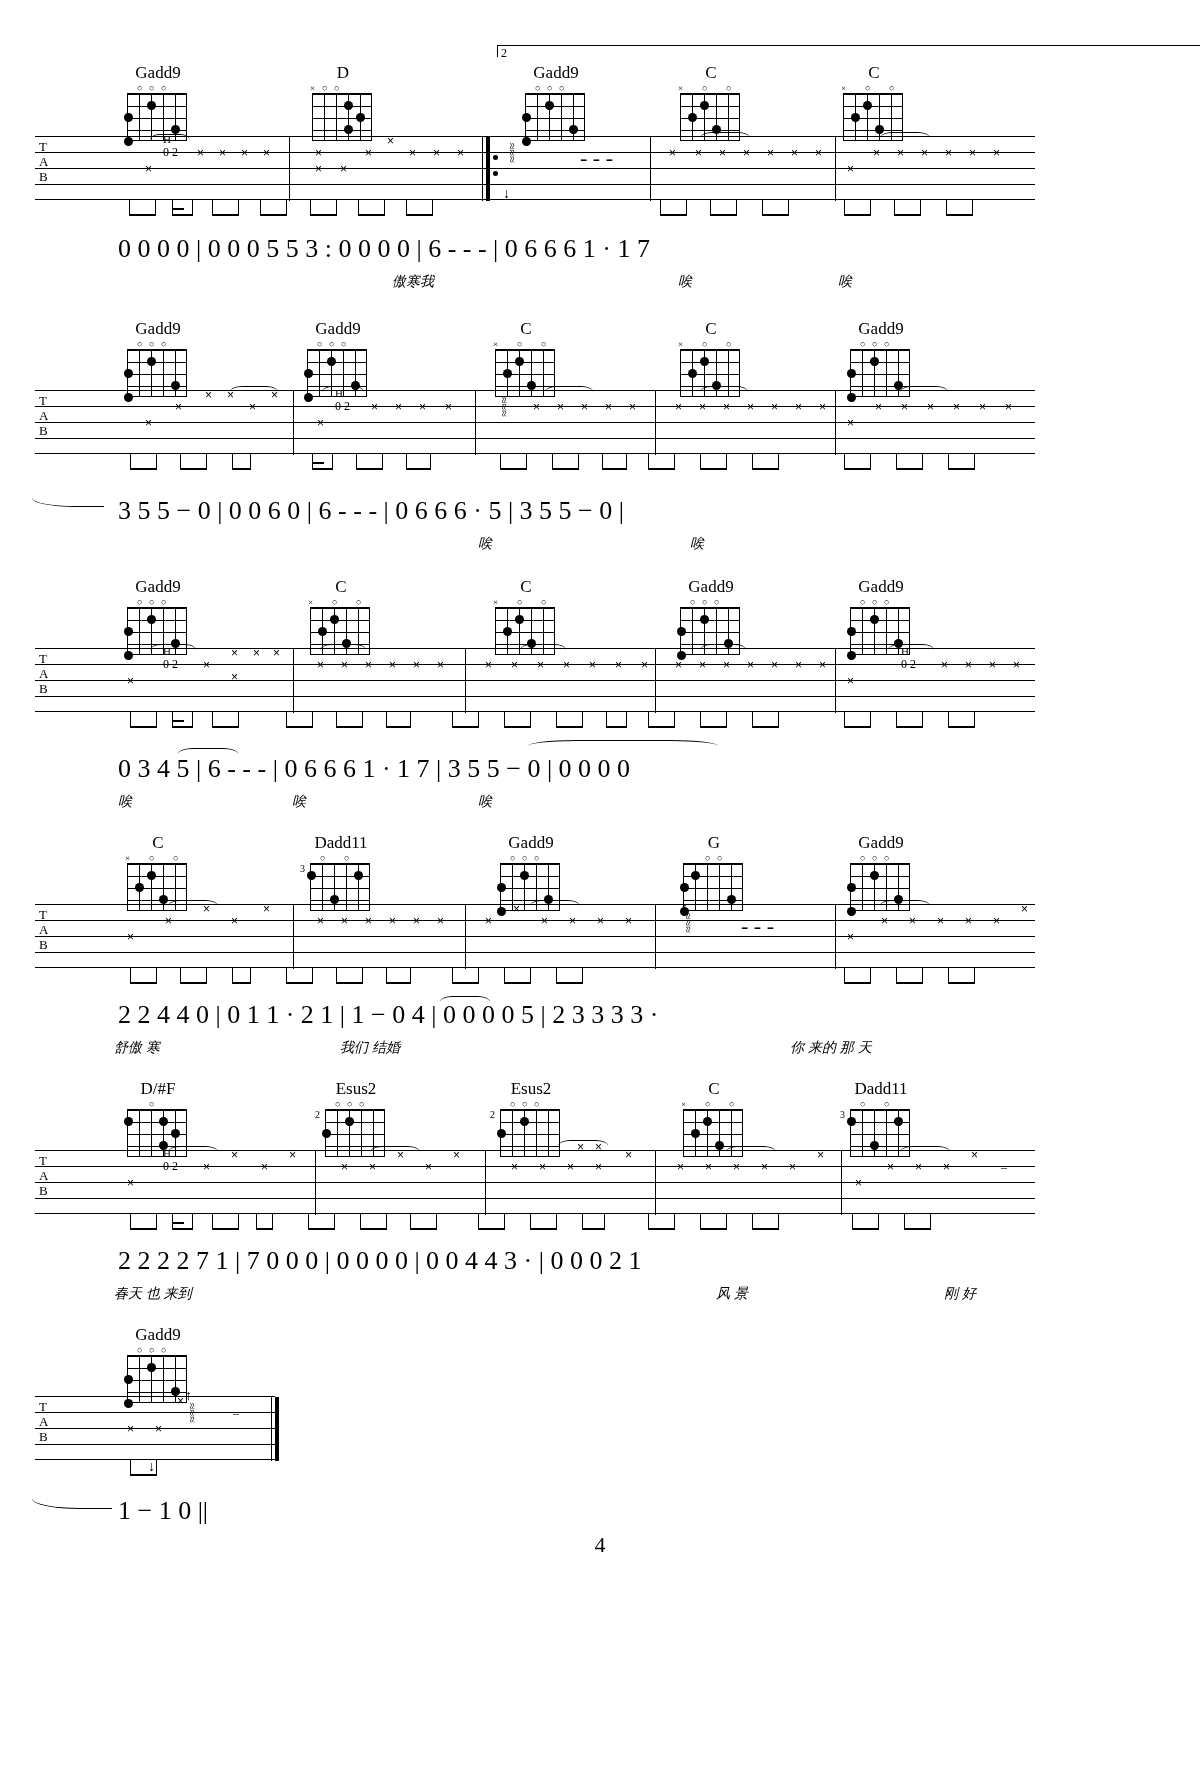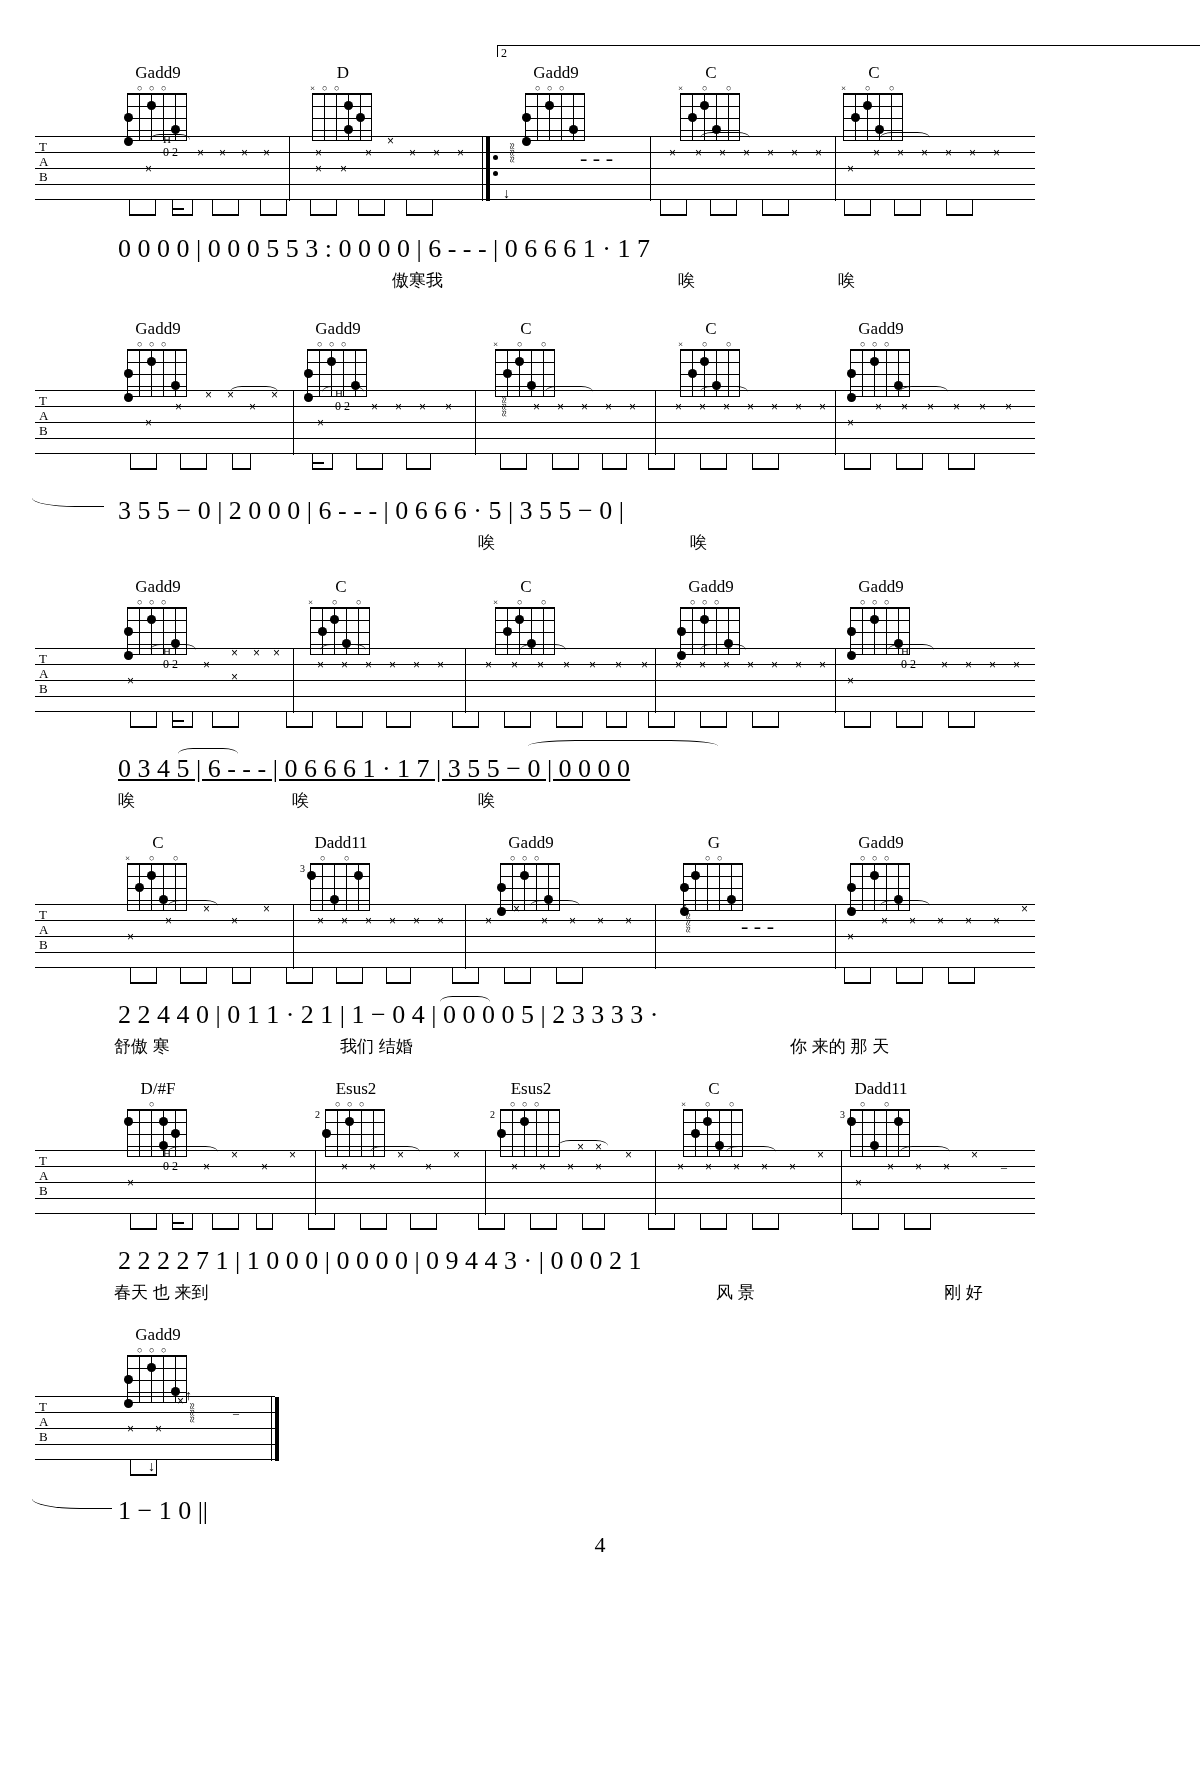--- a/index.html
+++ b/index.html
@@ -34,21 +34,21 @@
   
   .stem{position:absolute;width:1px;background:#000;}
   .beam{position:absolute;height:2px;background:#000;}
   .beam2{position:absolute;height:2px;background:#000;}
 
   
   .slur{position:absolute;border-top:1.4px solid #000;border-radius:50%/100%;height:11px;}
 
   
   .jianpu{position:absolute;font-family:"Liberation Serif",serif;font-size:26px;line-height:26px;white-space:nowrap;}
-  .lyr{position:absolute;font-family:"Liberation Sans",sans-serif;font-size:17px;line-height:18px;white-space:nowrap;}
+  .lyr{position:absolute;font-family:"Liberation Sans",sans-serif;font-size:14px;line-height:18px;white-space:nowrap;font-style:italic;}
 
   .repeat{position:absolute;}
   .repeat .thick{position:absolute;width:4px;top:0;bottom:0;background:#000;}
   .repeat .thin{position:absolute;width:1px;top:0;bottom:0;background:#000;}
   .repeat .rd{position:absolute;width:5px;height:5px;border-radius:50%;background:#000;}
 
   .ending{position:absolute;}
   .ending .top{position:absolute;left:0;right:0;top:0;height:1px;background:#000;}
   .ending .leg{position:absolute;left:0;top:0;width:1px;height:12px;background:#000;}
   .ending .num{position:absolute;left:4px;top:1px;font-size:12px;font-family:"Liberation Serif",serif;}
@@ -512,21 +512,21 @@
         <div class="beam" style="left:844px;top:468px;width:27px;"></div>
       <div class="stem" style="left:896px;top:454px;height:16px;"></div>
         <div class="stem" style="left:922px;top:454px;height:16px;"></div>
         <div class="beam" style="left:896px;top:468px;width:27px;"></div>
       <div class="stem" style="left:948px;top:454px;height:16px;"></div>
         <div class="stem" style="left:974px;top:454px;height:16px;"></div>
         <div class="beam" style="left:948px;top:468px;width:27px;"></div>
     </div>
 
     <div class="tailcurve" style="left:32px;top:492px;width:72px;height:14px;"></div>
-    <div class="jianpu" style="left:118px;top:498px;">3 5 5 − 0 | 2 0 0 0 | 6 - - - | 0 6 6 6 · 5 | 3 5 5 − 0 |</div>
+    <div class="jianpu" style="left:118px;top:498px;">3 5 5 − 0 | 0 0 6 0 | 6 - - - | 0 6 6 6 · 5 | 3 5 5 − 0 |</div>
     <div class="lyr" style="left:478px;top:534px;">唉</div>
     <div class="lyr" style="left:690px;top:534px;">唉</div>
   </div>
 
   <div class="system">
     <div class="chordbox" style="left:122px;top:578px;">
       <div class="chordname">Gadd9</div>
       <div class="griddwrap">
           <div class="opens">
             <span style="left:10px;">○</span>
@@ -743,21 +743,21 @@
       <div class="stem" style="left:896px;top:712px;height:16px;"></div>
         <div class="stem" style="left:922px;top:712px;height:16px;"></div>
         <div class="beam" style="left:896px;top:726px;width:27px;"></div>
       <div class="stem" style="left:948px;top:712px;height:16px;"></div>
         <div class="stem" style="left:974px;top:712px;height:16px;"></div>
         <div class="beam" style="left:948px;top:726px;width:27px;"></div>
     </div>
 
     <div class="slur" style="left:178px;top:748px;width:60px;"></div>
     <div class="slur" style="left:528px;top:740px;width:190px;"></div>
-    <div class="jianpu" style="left:118px;top:756px;text-decoration:underline;">0 3 4 5 | 6 - - - | 0 6 6 6 1 · 1 7 | 3 5 5 − 0 | 0 0 0 0</div>
+    <div class="jianpu" style="left:118px;top:756px;">0 3 4 5 | 6 - - - | 0 6 6 6 1 · 1 7 | 3 5 5 − 0 | 0 0 0 0</div>
     <div class="lyr" style="left:118px;top:792px;">唉</div>
     <div class="lyr" style="left:292px;top:792px;">唉</div>
     <div class="lyr" style="left:478px;top:792px;">唉</div>
   </div>
 
   <div class="system">
     <div class="chordbox" style="left:122px;top:834px;">
       <div class="chordname">C</div>
       <div class="griddwrap">
           <div class="opens">
@@ -1169,21 +1169,21 @@
         <div class="stem" style="left:778px;top:1214px;height:16px;"></div>
         <div class="beam" style="left:752px;top:1228px;width:27px;"></div>
       <div class="stem" style="left:852px;top:1214px;height:16px;"></div>
         <div class="stem" style="left:878px;top:1214px;height:16px;"></div>
         <div class="beam" style="left:852px;top:1228px;width:27px;"></div>
       <div class="stem" style="left:904px;top:1214px;height:16px;"></div>
         <div class="stem" style="left:930px;top:1214px;height:16px;"></div>
         <div class="beam" style="left:904px;top:1228px;width:27px;"></div>
     </div>
 
-    <div class="jianpu" style="left:118px;top:1248px;">2 2 2 2 7 1 | 1 0 0 0 | 0 0 0 0 | 0 9 4 4 3 · | 0 0 0 2 1</div>
+    <div class="jianpu" style="left:118px;top:1248px;">2 2 2 2 7 1 | 7 0 0 0 | 0 0 0 0 | 0 0 4 4 3 · | 0 0 0 2 1</div>
     <div class="lyr" style="left:114px;top:1284px;">春天 也 来到</div>
     <div class="lyr" style="left:716px;top:1284px;">风 景</div>
     <div class="lyr" style="left:944px;top:1284px;">刚 好</div>
   </div>
 
   <div class="system">
     <div class="chordbox" style="left:122px;top:1326px;">
       <div class="chordname">Gadd9</div>
       <div class="griddwrap">
           <div class="opens">

